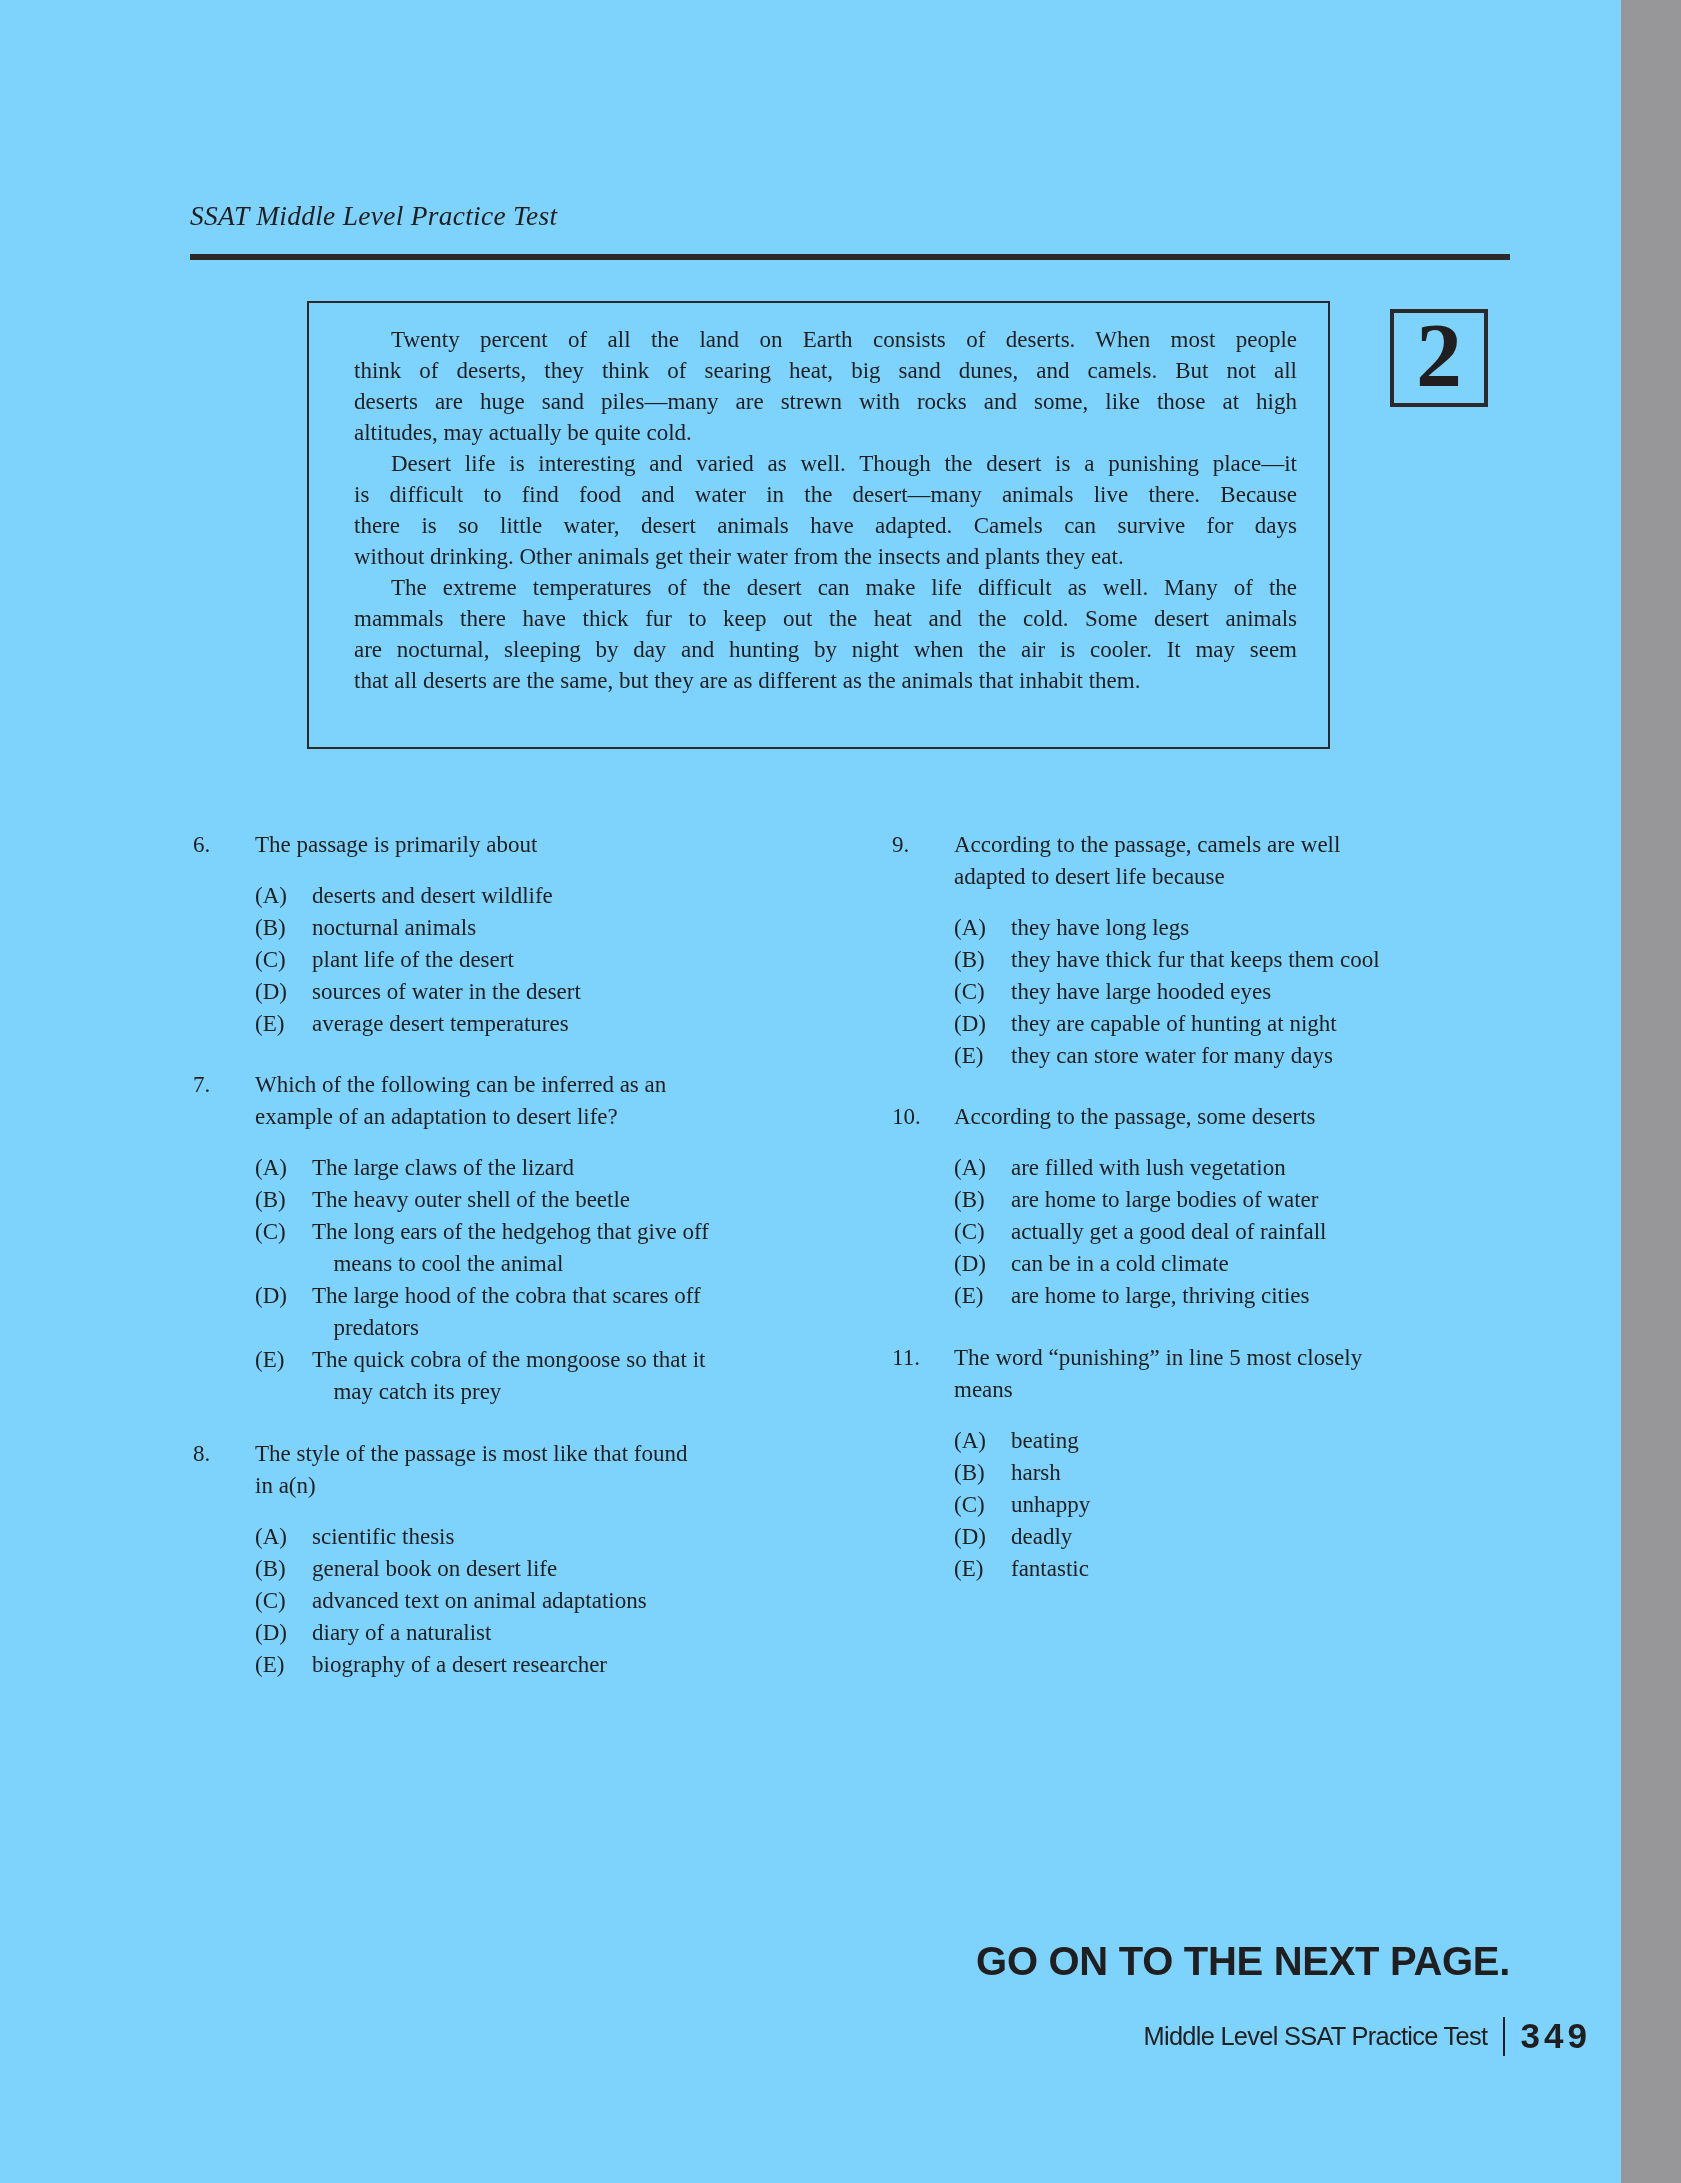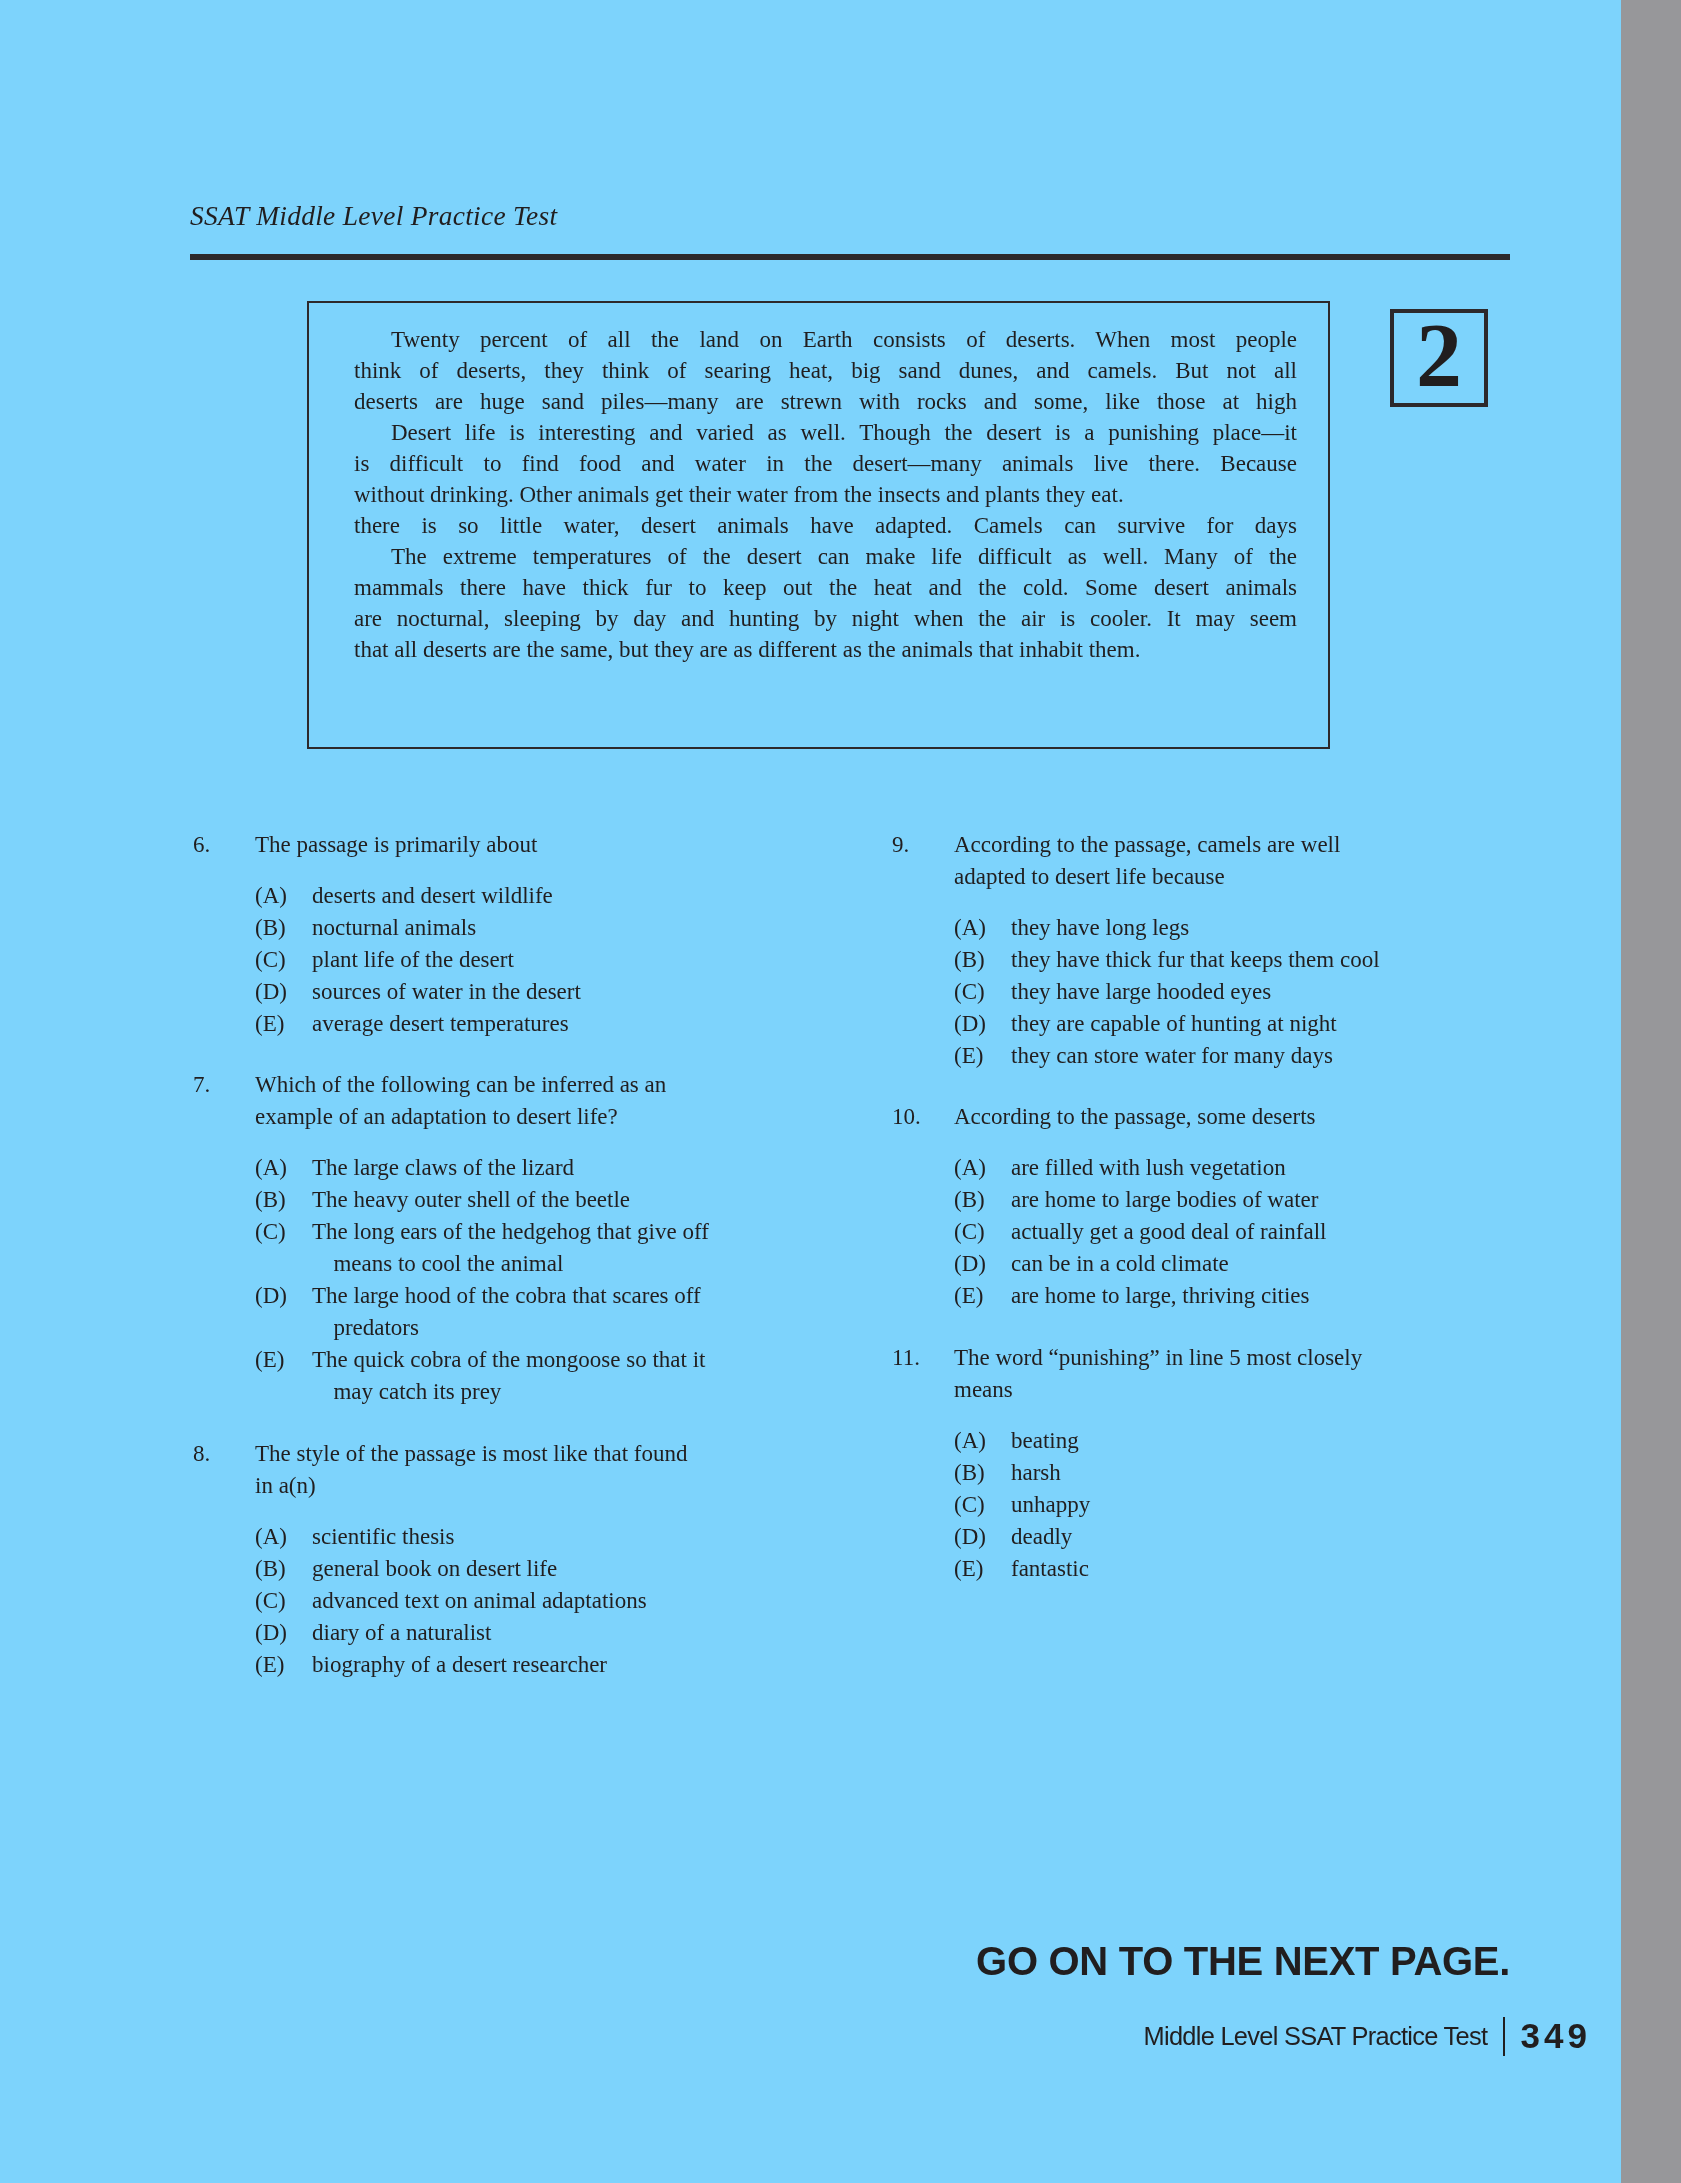--- a/index.html
+++ b/index.html
@@ -81,24 +81,25 @@
 
   <div class="header-title">SSAT Middle Level Practice Test</div>
 
   <div class="header-rule"></div>
 
   <div class="passage-box">
     <div id="passage-text">
         <div class="pline first">Twenty percent of all the land on Earth consists of deserts. When most people</div>
         <div class="pline">think of deserts, they think of searing heat, big sand dunes, and camels. But not all</div>
         <div class="pline">deserts are huge sand piles—many are strewn with rocks and some, like those at high</div>
+        <div class="pline last">altitudes, may actually be quite cold.</div>
         <div class="pline first">Desert life is interesting and varied as well. Though the desert is a punishing place—it</div>
         <div class="pline">is difficult to find food and water in the desert—many animals live there. Because</div>
+        <div class="pline">there is so little water, desert animals have adapted. Camels can survive for days</div>
         <div class="pline last">without drinking. Other animals get their water from the insects and plants they eat.</div>
-        <div class="pline">there is so little water, desert animals have adapted. Camels can survive for days</div>
         <div class="pline first">The extreme temperatures of the desert can make life difficult as well. Many of the</div>
         <div class="pline">mammals there have thick fur to keep out the heat and the cold. Some desert animals</div>
         <div class="pline">are nocturnal, sleeping by day and hunting by night when the air is cooler. It may seem</div>
         <div class="pline last">that all deserts are the same, but they are as different as the animals that inhabit them.</div>
       </div>
   </div>
 
   <div class="section-box">
     <div class="section-num">2</div>
   </div>

